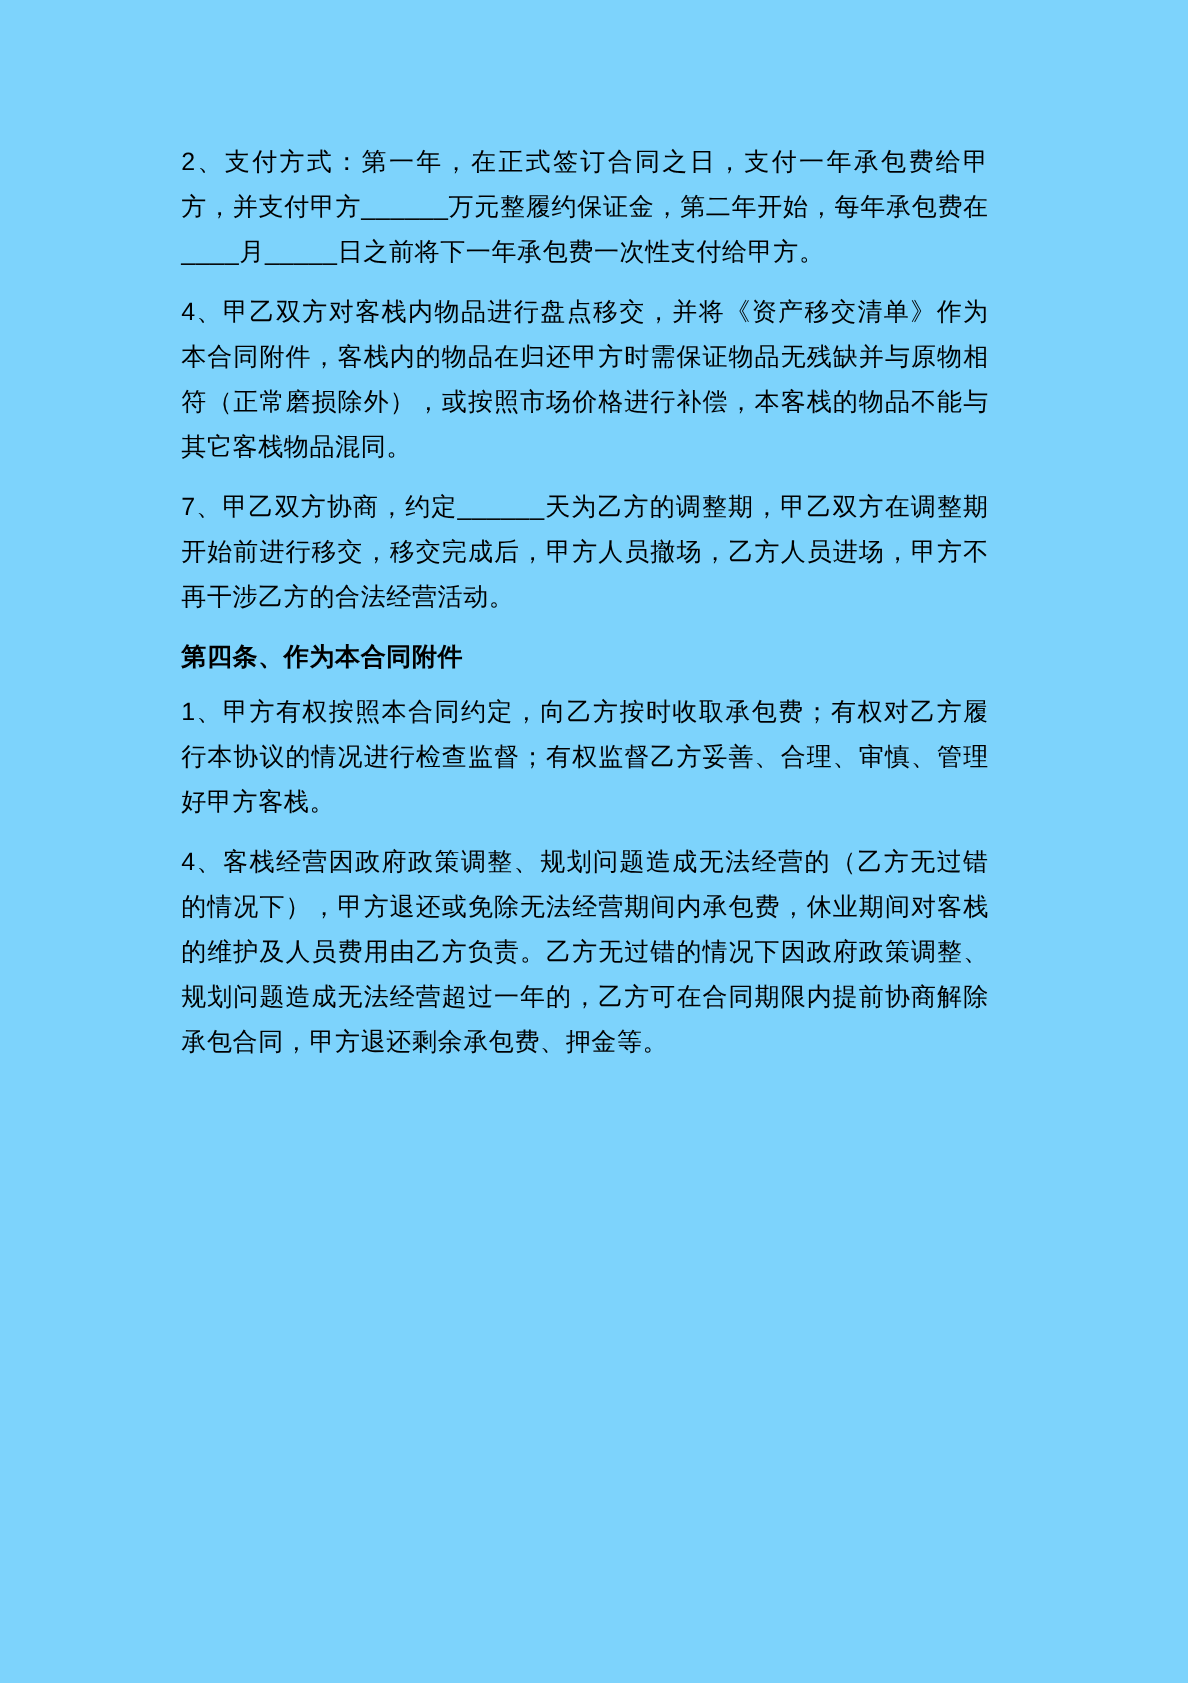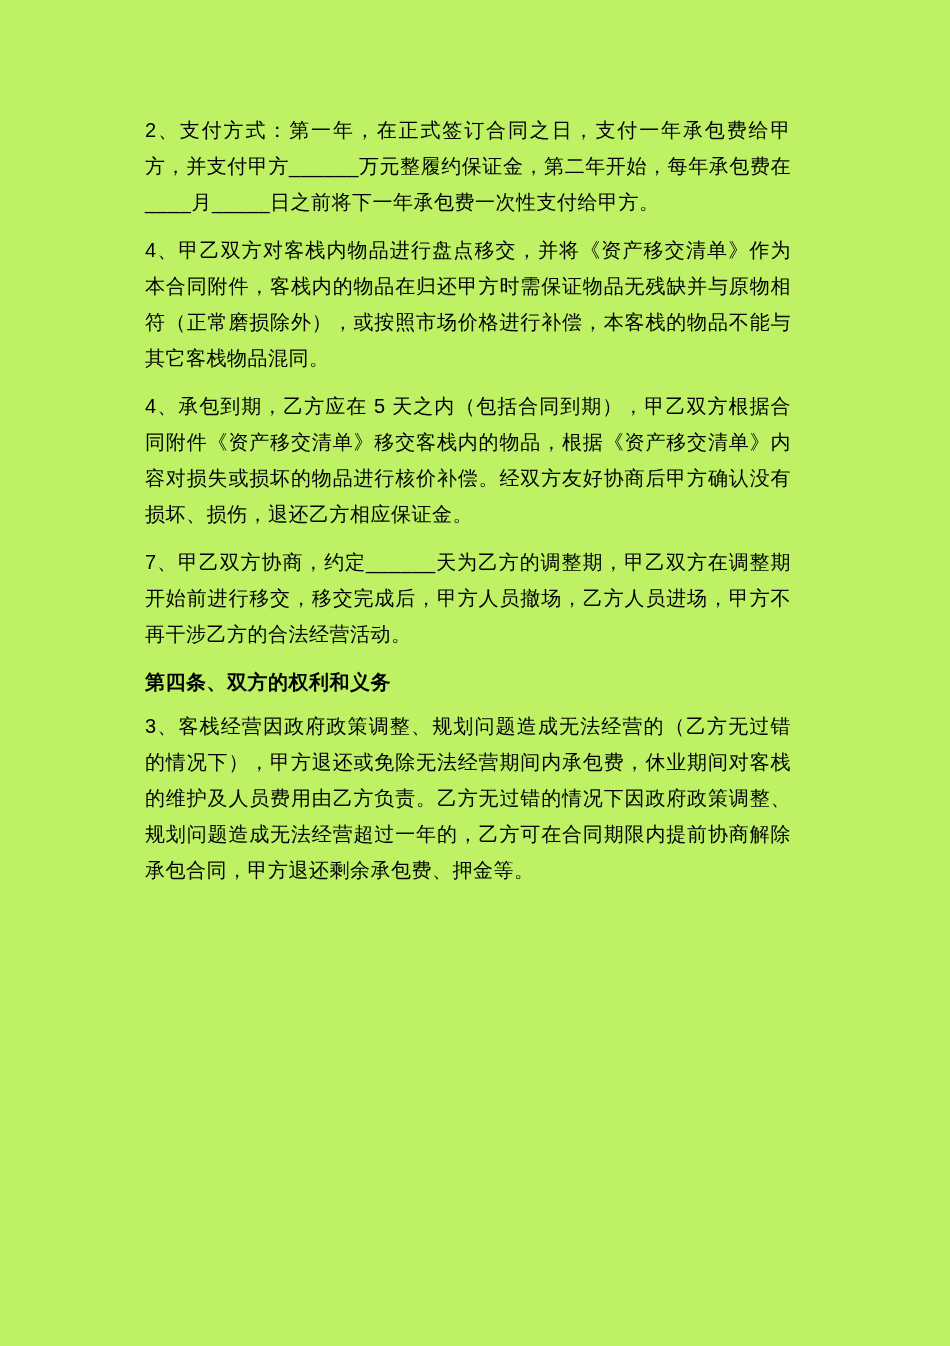--- a/index.html
+++ b/index.html
@@ -12,21 +12,21 @@
     height: 1346px;
     overflow: hidden;
     font-family: "Liberation Sans", "DejaVu Sans", sans-serif;
     color: #000000;
   }
   .page {
     box-sizing: border-box;
     width: 950px;
     height: 1346px;
     padding: 112px 159px 0 145px;
-    background: #bef264;
+    background: #7dd3fc;
   }
   .para {
     font-size: 20px;
     line-height: 36px;
     text-align: justify;
     text-justify: inter-ideograph;
     margin: 0 0 12px 0;
     word-break: break-all;
     letter-spacing: 0.5px;
   }
@@ -40,24 +40,24 @@
 </style>
 </head>
 <body>
 
 <div class="page">
 
   <p class="para">2、支付方式：第一年，在正式签订合同之日，支付一年承包费给甲方，并支付甲方______万元整履约保证金，第二年开始，每年承包费在____月_____日之前将下一年承包费一次性支付给甲方。</p>
 
   <p class="para">4、甲乙双方对客栈内物品进行盘点移交，并将《资产移交清单》作为本合同附件，客栈内的物品在归还甲方时需保证物品无残缺并与原物相符（正常磨损除外），或按照市场价格进行补偿，本客栈的物品不能与其它客栈物品混同。</p>
 
-  <p class="para">4、承包到期，乙方应在 5 天之内（包括合同到期），甲乙双方根据合同附件《资产移交清单》移交客栈内的物品，根据《资产移交清单》内容对损失或损坏的物品进行核价补偿。经双方友好协商后甲方确认没有损坏、损伤，退还乙方相应保证金。</p>
 
   <p class="para">7、甲乙双方协商，约定______天为乙方的调整期，甲乙双方在调整期开始前进行移交，移交完成后，甲方人员撤场，乙方人员进场，甲方不再干涉乙方的合法经营活动。</p>
 
 
 
-  <h3 class="heading">第四条、双方的权利和义务</h3>
+  <h3 class="heading">第四条、作为本合同附件</h3>
 
+  <p class="para">1、甲方有权按照本合同约定，向乙方按时收取承包费；有权对乙方履行本协议的情况进行检查监督；有权监督乙方妥善、合理、审慎、管理好甲方客栈。</p>
 
-  <p class="para">3、客栈经营因政府政策调整、规划问题造成无法经营的（乙方无过错的情况下），甲方退还或免除无法经营期间内承包费，休业期间对客栈的维护及人员费用由乙方负责。乙方无过错的情况下因政府政策调整、规划问题造成无法经营超过一年的，乙方可在合同期限内提前协商解除承包合同，甲方退还剩余承包费、押金等。</p>
+  <p class="para">4、客栈经营因政府政策调整、规划问题造成无法经营的（乙方无过错的情况下），甲方退还或免除无法经营期间内承包费，休业期间对客栈的维护及人员费用由乙方负责。乙方无过错的情况下因政府政策调整、规划问题造成无法经营超过一年的，乙方可在合同期限内提前协商解除承包合同，甲方退还剩余承包费、押金等。</p>
 
 </div>
 
 </body></html>

